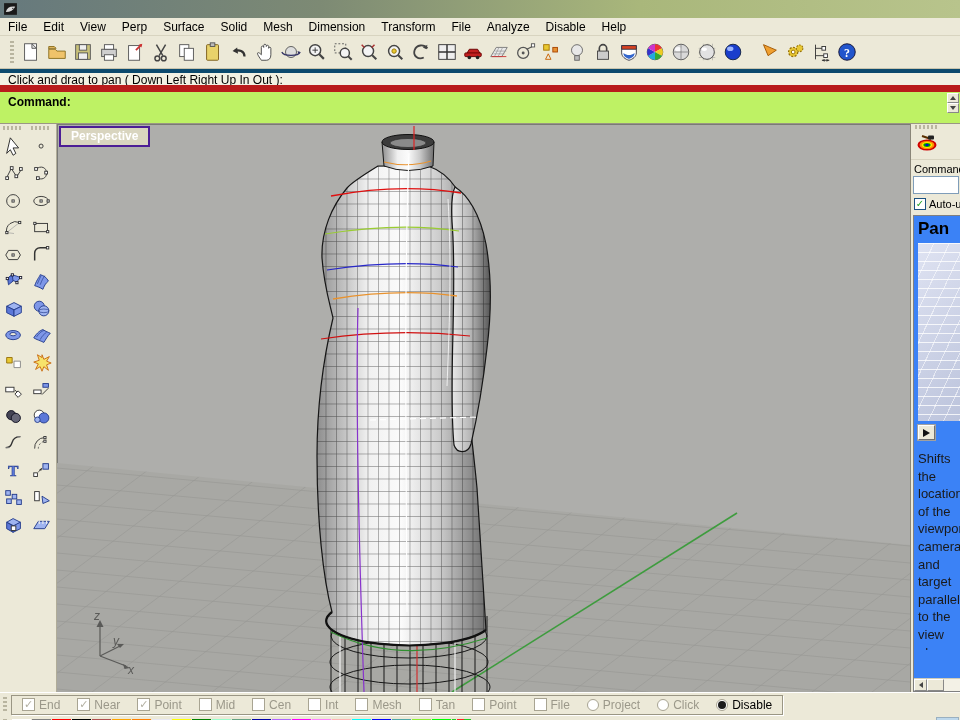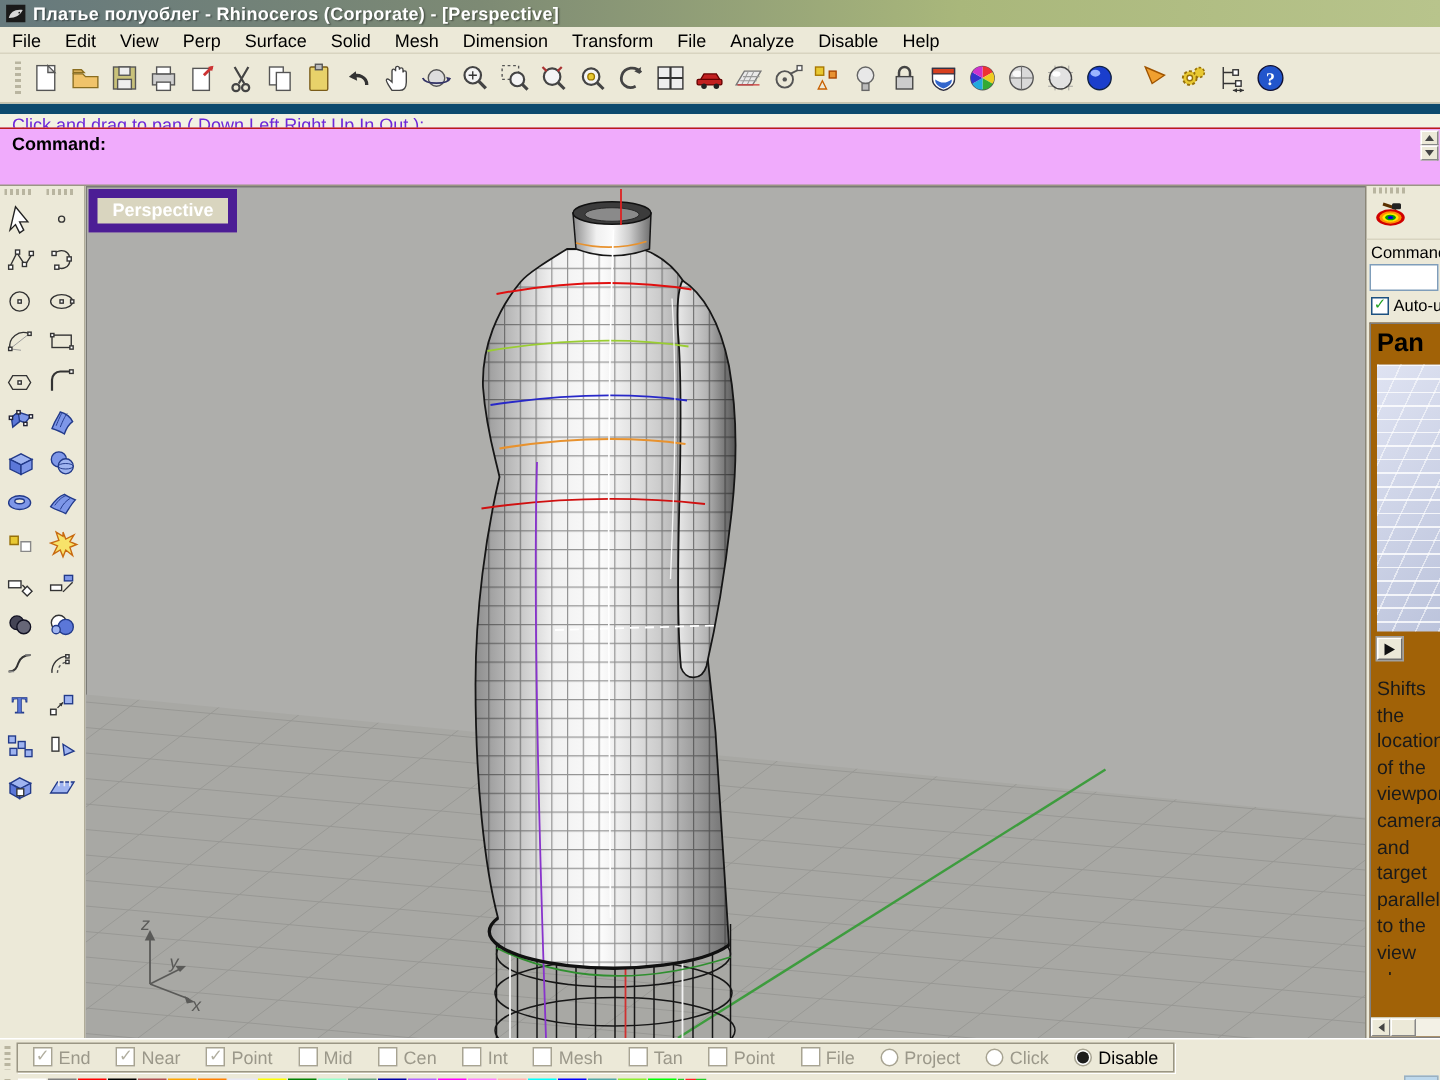--- a/index.html
+++ b/index.html
@@ -22,58 +22,58 @@
   .toolbar { height:33px; display:flex; align-items:center; padding-left:10px;
     background:#ECE9D8; border-bottom:1px solid #c8c4ae; position:relative; }
   .toolbar .handle, .lt-handle { width:4px; height:22px; margin-right:4px;
     background:repeating-linear-gradient(to bottom,#b9b5a0 0 2px,transparent 2px 4px); }
   .tbico { width:26px; height:26px; flex:none; display:flex; align-items:center; justify-content:center;
     border:1px solid transparent; }
   .tbico svg { width:22px; height:22px; }
   .tb-gap { width:10px; flex:none; }
 
   
-  .cmdhist { height:16px; background:#F2F1E3; border-top:7px solid #0c4a6e; font-size:12px;
-    color:#6d28d9; padding-left:8px; line-height:15px; white-space:nowrap; }
-  .cmdline { height:39px; background:#f0abfc; border-top:1px solid #b91c1c; border-bottom:1px solid #9a9684;
+  .cmdhist { height:16px; background:#F2F1E3; border-top:4px solid #0c4a6e; font-size:12px;
+    color:#000000; padding-left:8px; line-height:15px; white-space:nowrap; }
+  .cmdline { height:39px; background:#bef264; border-top:7px solid #b91c1c; border-bottom:1px solid #9a9684;
     font-size:12px; font-weight:bold; padding-left:8px; line-height:21px; position:relative; }
   .cmdspin { position:absolute; right:1px; top:1px; width:12px; height:20px; display:flex; flex-direction:column; }
   .cmdspin .sp { flex:1; background:#ECE9D8; border:1px solid #fff; border-right-color:#888; border-bottom-color:#888;
     display:flex; align-items:center; justify-content:center; }
   .tri-up { width:0; height:0; border-left:3px solid transparent; border-right:3px solid transparent; border-bottom:4px solid #444; }
   .tri-dn { width:0; height:0; border-left:3px solid transparent; border-right:3px solid transparent; border-top:4px solid #444; }
 
   
   .main { display:flex; height:568px; }
   .lefttb { width:57px; flex:none; background:#ECE9D8; border-right:1px solid #b0ac98; padding-top:2px; }
   .lt-handles { display:flex; justify-content:space-around; height:7px; }
   .lt-handle { width:18px; height:4px; background:repeating-linear-gradient(to right,#b9b5a0 0 2px,transparent 2px 4px); }
   .lt-grid { display:grid; grid-template-columns:28px 28px; justify-content:center; }
   .ltico { width:27px; height:27px; display:flex; align-items:center; justify-content:center; }
   .ltico svg { width:22px; height:22px; }
 
   .viewport { flex:1; position:relative; background:#AEAEAB; overflow:hidden;
     box-shadow:inset 1px 1px 0 #7a7a76; }
   .viewport svg.scene { position:absolute; inset:0; width:100%; height:100%; }
   .vp-tab { position:absolute; top:2px; left:2px; background:#D9D5BF; color:#ffffff;
-    font-size:12px; font-weight:bold; padding:1px 10px 2px; border:6px solid #4c1d95; }
+    font-size:12px; font-weight:bold; padding:1px 10px 2px; border:2px solid #4c1d95; }
 
   
   .rpanel { width:50px; flex:none; background:#ECE9D8; border-left:1px solid #8a8678; overflow:hidden;
     display:flex; flex-direction:column; }
   .rp-iconrow { height:36px; padding:1px 0 0 4px; border-bottom:1px solid #d8d4c0; }
   .rp-dots { width:22px; height:4px; margin-bottom:1px;
     background:repeating-linear-gradient(to right,#b9b5a0 0 2px,transparent 2px 4px); }
   .rp-iconrow svg { width:24px; height:24px; }
   .rp-label { font-size:11px; color:#000; padding:3px 0 1px 3px; white-space:nowrap; }
   .rp-input { width:46px; height:18px; margin-left:2px; background:#fff; border:1px solid #7f9db9; }
   .rp-check { display:flex; align-items:center; gap:3px; padding:4px 0 3px 3px; white-space:nowrap; font-size:11px; }
   .cbx { width:12px; height:12px; background:#fff; border:1px solid #1c5180; flex:none;
     font-size:10px; line-height:10px; text-align:center; color:#21a121; }
-  .rp-content { flex:1; margin:2px 0 0 2px; background:#a16207; border:1px solid #808080; border-right:none;
+  .rp-content { flex:1; margin:2px 0 0 2px; background:#3b82f6; border:1px solid #808080; border-right:none;
     padding:3px 0 0 4px; overflow:hidden; position:relative; }
   .rp-title { font-size:17px; font-weight:bold; color:#000; white-space:nowrap; }
   .rp-img { width:60px; height:178px; margin-top:4px;
     background:
       repeating-linear-gradient(115deg, rgba(255,255,255,.55) 0 1px, transparent 1px 14px),
       repeating-linear-gradient(to bottom, rgba(255,255,255,.8) 0 1px, transparent 1px 9px),
       linear-gradient(135deg,#dfe3f2,#b9c1da); }
   .rp-play { width:17px; height:15px; margin-top:4px; background:#ECE9D8; border:1px solid #fff;
     border-right-color:#707070; border-bottom-color:#707070; outline:1px solid #a0a0a0;
     display:flex; align-items:center; justify-content:center; }
@@ -112,21 +112,20 @@
 </style>
 </head>
 <body>
 
 <div class="titlebar">
   <svg class="appicon" viewBox="0 0 24 24">
     <rect x="1" y="2" width="22" height="20" fill="#1a1a1a"></rect>
     <path d="M4,17c2-7 7-10 16-9-3,6-8,9-16,9z" fill="#d8d8d8"></path>
     <circle cx="16" cy="11" r="1" fill="#1a1a1a"></circle>
   </svg>
-  <span class="title">Платье полуоблег - Rhinoceros (Corporate) - [Perspective]</span>
 </div>
 
 <div class="menubar" id="menubar">
     <span class="mitem">File</span>
     <span class="mitem">Edit</span>
     <span class="mitem">View</span>
     <span class="mitem">Perp</span>
     <span class="mitem">Surface</span>
     <span class="mitem">Solid</span>
     <span class="mitem">Mesh</span>

